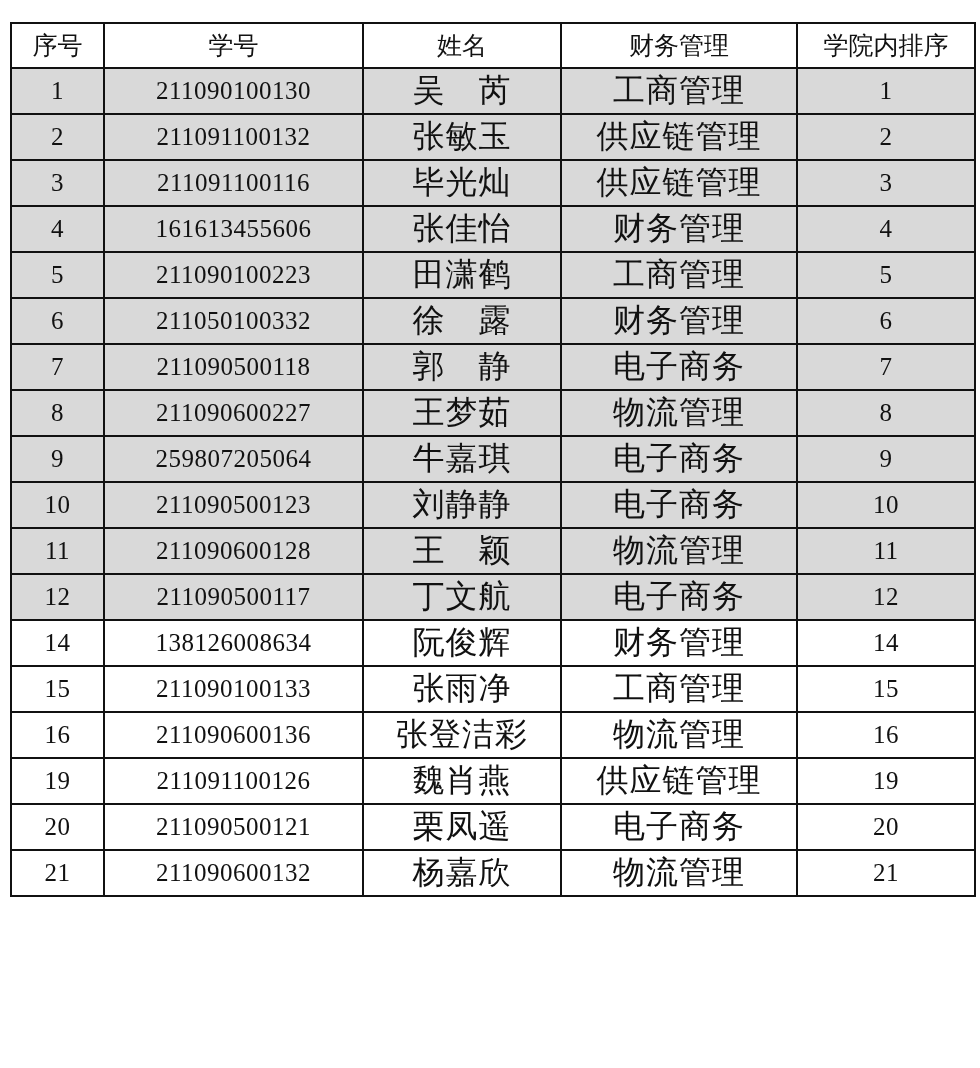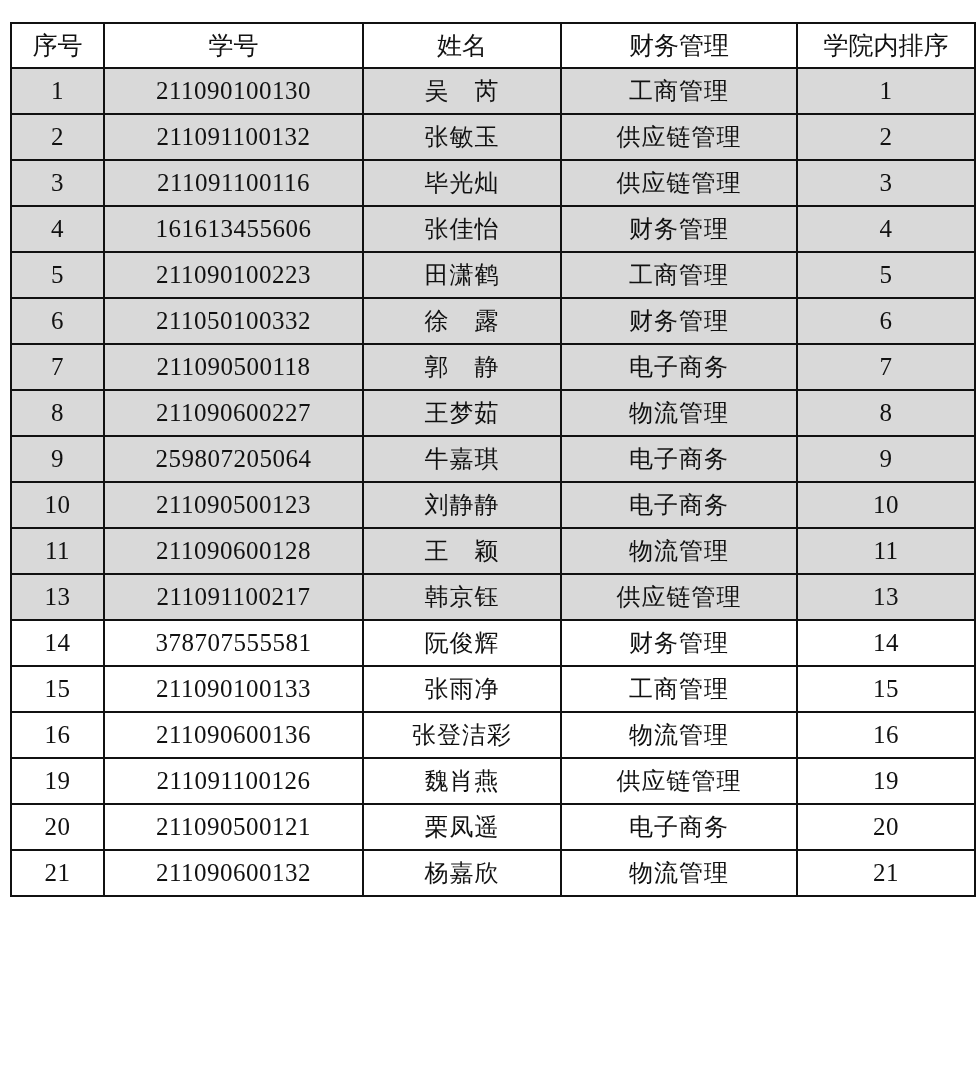--- a/index.html
+++ b/index.html
@@ -14,21 +14,21 @@
   table.roster col.c1 { width:259px; }
   table.roster col.c2 { width:198px; }
   table.roster col.c3 { width:236px; }
   table.roster col.c4 { width:178px; }
   table.roster th, table.roster td {
     border:2px solid #111; text-align:center; vertical-align:middle;
     padding:0; height:44px; font-weight:normal;
   }
   table.roster th { height:43px; background:#ffffff; font-family:"DejaVu Sans","Liberation Sans",sans-serif; font-size:25px; }
   table.roster tr.hl td { background:#d9d9d9; }
-  table.roster td.cn { font-family:"DejaVu Sans","Liberation Sans",sans-serif; font-size:24px; letter-spacing:1px;margin-top:28px; }
+  table.roster td.cn { font-family:"DejaVu Sans","Liberation Sans",sans-serif; font-size:32px; letter-spacing:1px;margin-top:28px; }
   table.roster td.num { letter-spacing:0.5px; }
 </style>
 </head>
 <body>
 
 <table class="roster">
   <colgroup>
       <col class="c0">
       <col class="c1">
       <col class="c2">
@@ -116,29 +116,29 @@
         <td class="num">10</td>
       </tr>
       <tr class="hl">
         <td class="num">11</td>
         <td class="num">211090600128</td>
         <td class="cn">王　颖</td>
         <td class="cn">物流管理</td>
         <td class="num">11</td>
       </tr>
       <tr class="hl">
-        <td class="num">13</td>
-        <td class="num">211091100217</td>
-        <td class="cn">韩京钰</td>
-        <td class="cn">供应链管理</td>
-        <td class="num">13</td>
+        <td class="num">12</td>
+        <td class="num">211090500117</td>
+        <td class="cn">丁文航</td>
+        <td class="cn">电子商务</td>
+        <td class="num">12</td>
       </tr>
       <tr>
         <td class="num">14</td>
-        <td class="num">378707555581</td>
+        <td class="num">138126008634</td>
         <td class="cn">阮俊辉</td>
         <td class="cn">财务管理</td>
         <td class="num">14</td>
       </tr>
       <tr>
         <td class="num">15</td>
         <td class="num">211090100133</td>
         <td class="cn">张雨净</td>
         <td class="cn">工商管理</td>
         <td class="num">15</td>

